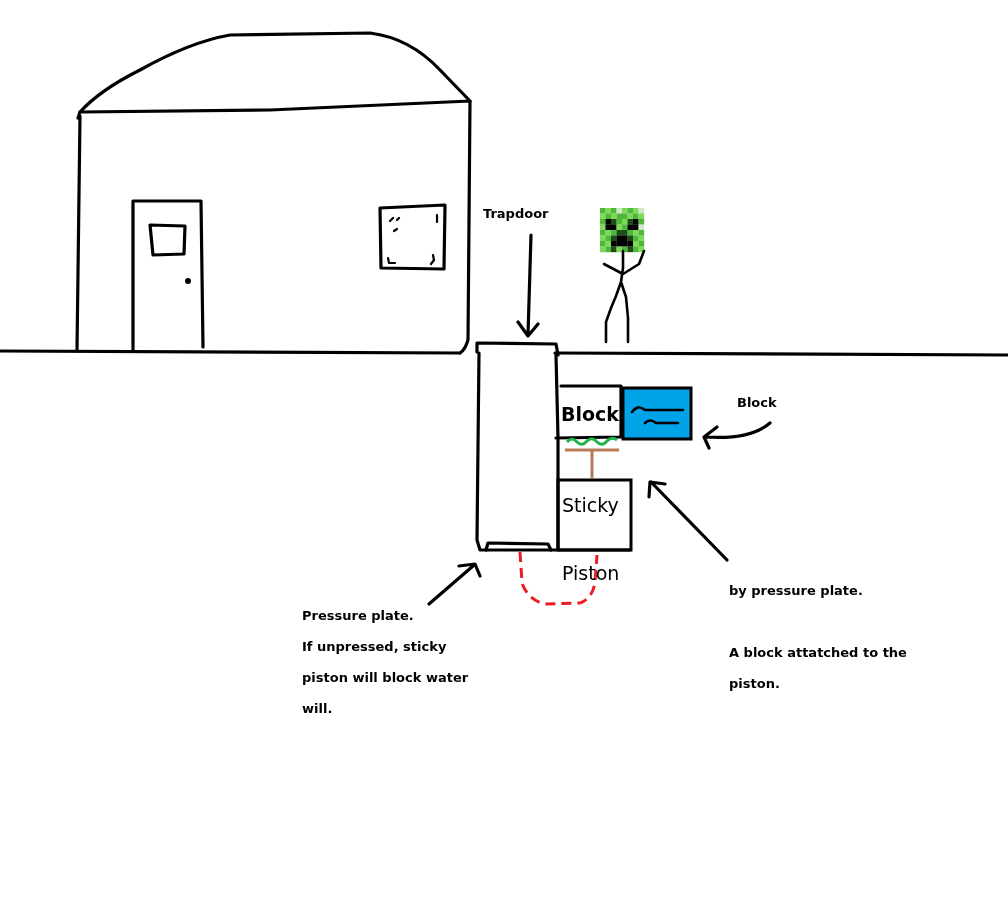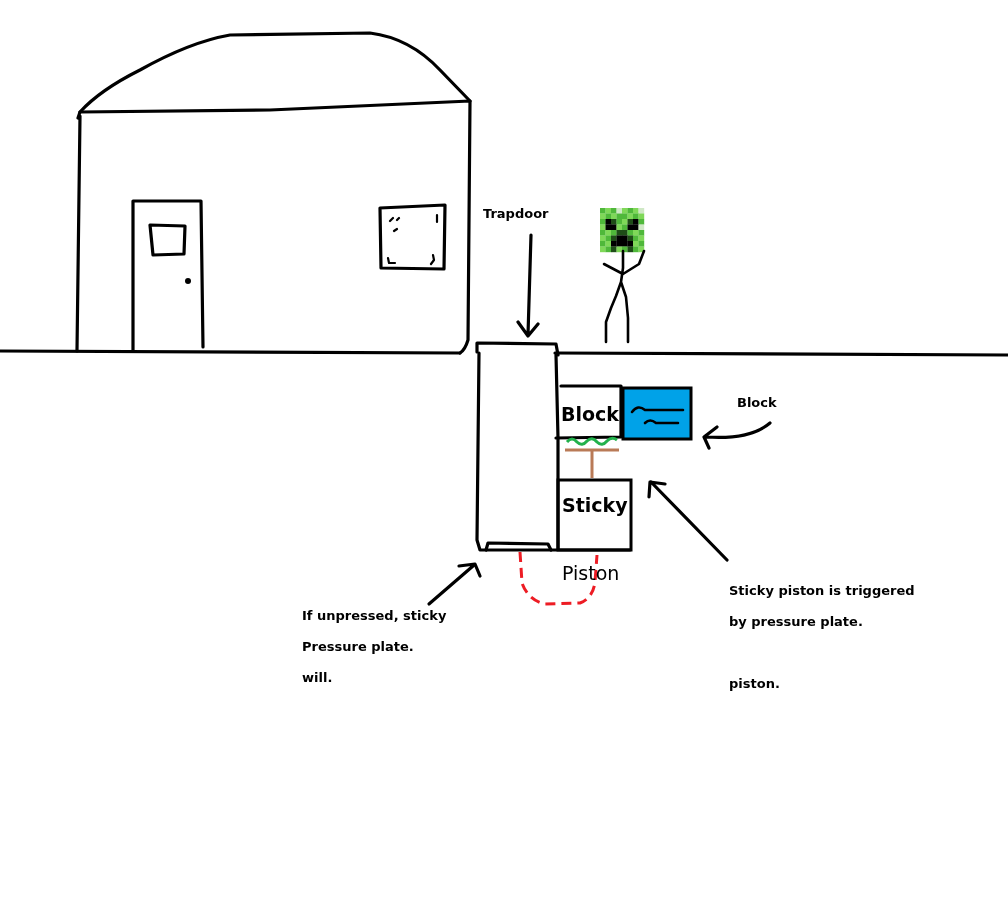--- a/index.html
+++ b/index.html
@@ -123,27 +123,28 @@
   <path class="ink" d="M770 423 Q750 440 706 437 M717 427 L704 437 L709 448"></path>
 
   <path class="ink" d="M727 560 L651 482 M649 497 L650 482 L665 484"></path>
 
   <path class="ink" d="M429 604 L473 566 M459 566 L475 564 L480 576"></path>
 </svg>
 
 <div class="lbl" style="left:483px; top:198px;">Trapdoor</div>
 <div class="lbl" style="left:737px; top:387px;">Block</div>
 <div class="blocklbl" style="left:561px; top:399px;font-weight:bold;">Block</div>
-<div class="blocklbl" style="left:562px; top:490px;font-weight:bold;">Sticky</div>
+<div class="blocklbl" style="left:562px; top:490px;">Sticky</div>
 <div class="blocklbl" style="left:562px; top:522px;margin-top:36px;">Piston</div>
 
 <div style="position:absolute; left:302px; top:600px;">
+  <div class="lbl" style="position:static">Pressure plate.</div>
   <div class="lbl" style="position:static">If unpressed, sticky</div>
-  <div class="lbl" style="position:static">Pressure plate.</div>
+  <div class="lbl" style="position:static">piston will block water</div>
   <div class="lbl" style="position:static">will.</div>
 </div>
 
 <div style="position:absolute; left:729px; top:575px;">
-  <div class="lbl" style="position:static">Sticky piston is triggered</div>
   <div class="lbl" style="position:static">by pressure plate.</div>
   <div class="lbl" style="position:static; height:31px"></div>
+  <div class="lbl" style="position:static">A block attatched to the</div>
   <div class="lbl" style="position:static">piston.</div>
 </div>
 
 </body></html>

